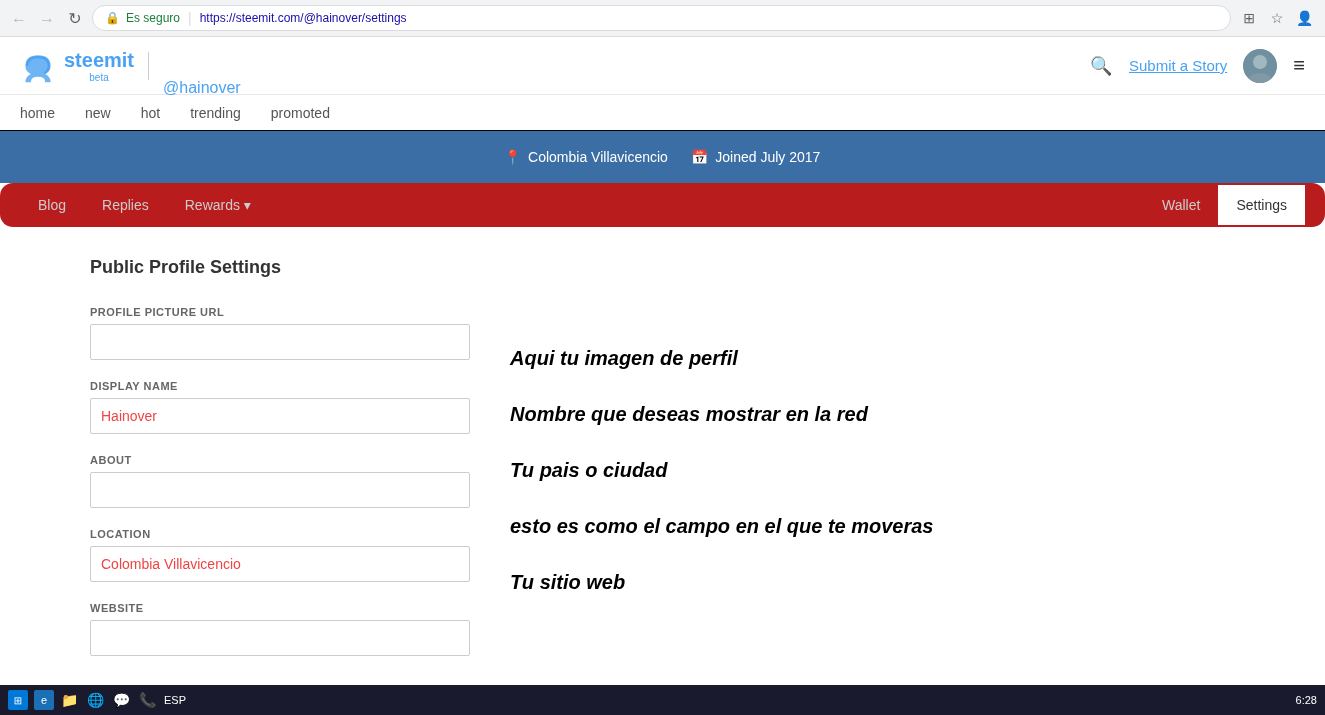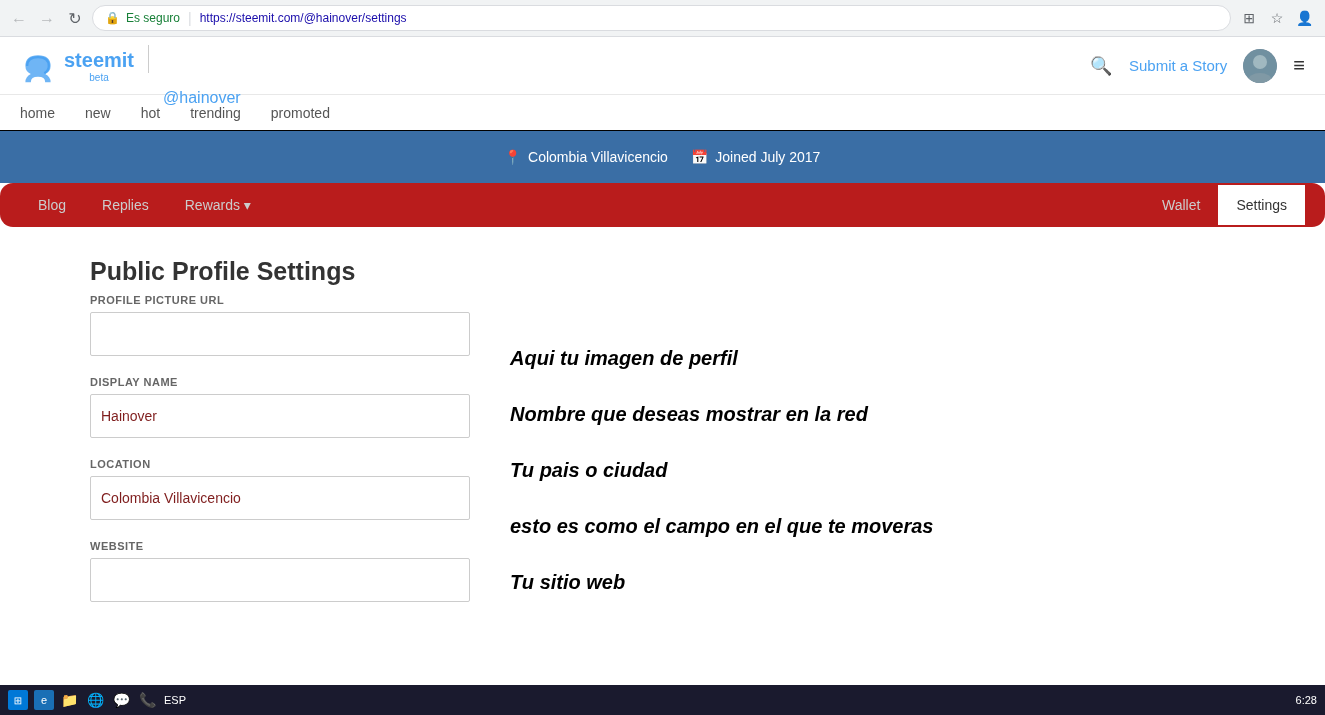--- a/index.html
+++ b/index.html
@@ -47,39 +47,40 @@
     .browser-icon-btn {
       width: 24px; height: 24px;
       border: none; background: none;
       cursor: pointer; color: #5f6368; font-size: 14px;
       display: flex; align-items: center; justify-content: center;
     }
 
     
     .app-header {
       display: flex;
+      align-items: center;
       padding: 8px 20px;
       border-bottom: 1px solid #e8e8e8;
       height: 58px;
     }
     .logo-area {
       display: flex; align-items: center; gap: 8px;
     }
     .logo-svg { width: 36px; height: 36px; }
     .logo-text-block { display: flex; flex-direction: column; }
     .logo-name { color: #4ba2f2; font-size: 20px; font-weight: bold; }
     .logo-beta { color: #4ba2f2; font-size: 10px; text-align: center; }
     .header-divider { width: 1px; height: 28px; background: #ccc; margin: 0 14px; }
     .username-link { color: #4ba2f2; font-size: 16px; font-weight: 500; text-decoration: none; margin-top: 44px; }
     .header-right {
       margin-left: auto;
       display: flex; align-items: center; gap: 16px;
     }
     .search-icon { color: #555; font-size: 18px; cursor: pointer; }
-    .submit-story-link { color: #4ba2f2; font-size: 15px; font-weight: 500; cursor: pointer; }
+    .submit-story-link { color: #4ba2f2; font-size: 15px; font-weight: 500; cursor: pointer; text-decoration: underline; }
     .avatar-circle {
       width: 34px; height: 34px; border-radius: 50%;
       background: #8899aa;
       overflow: hidden;
       display: flex; align-items: center; justify-content: center;
       color: #fff; font-size: 14px;
     }
     .hamburger-btn {
       background: none; border: none; cursor: pointer;
       font-size: 20px; color: #333;
@@ -139,53 +140,53 @@
       background: #fff; color: #333;
     }
     .subnav-item.wallet { color: #ccc; }
 
     
     .main-content {
       padding: 30px 90px;
       background: #fff;
     }
     .page-title {
-      font-size: 25px;
+      font-size: 18px;
       font-weight: 600;
       color: #333;
-      margin-bottom: 8px;
+      margin-bottom: 28px;
     }
     .form-section {
       display: flex;
-      align-items: center;
+      align-items: flex-start;
       gap: 40px;
     }
     .form-fields {
       width: 380px;
       flex-shrink: 0;
     }
     .form-field {
       margin-bottom: 20px;
     }
     .field-label {
       font-size: 11px;
       font-weight: 700;
       color: #666;
       letter-spacing: 0.5px;
       text-transform: uppercase;
       margin-bottom: 6px;
     }
     .field-input {
       width: 100%;
-      height: 44px;
+      height: 36px;
       border: 1px solid #ccc;
       border-radius: 2px;
       padding: 0 10px;
       font-size: 14px;
-      color: #7f1d1d;
+      color: #ef4444;
       outline: none;
     }
     .annotations-col {
       display: flex;
       flex-direction: column;
       gap: 0;
       padding-top: 0;
     }
     .annotation {
       font-size: 20px;
@@ -318,20 +319,24 @@
       <div class="form-field">
         <div class="field-label">PROFILE PICTURE URL</div>
         <input class="field-input" type="text" value="" style="">
       </div>
 
       <div class="form-field">
         <div class="field-label">DISPLAY NAME</div>
         <input class="field-input" type="text" value="Hainover" style="">
       </div>
 
+      <div class="form-field">
+        <div class="field-label">ABOUT</div>
+        <input class="field-input" type="text" value="" style="">
+      </div>
 
       <div class="form-field">
         <div class="field-label">LOCATION</div>
         <input class="field-input" type="text" value="Colombia Villavicencio" style="">
       </div>
 
       <div class="form-field">
         <div class="field-label">WEBSITE</div>
         <input class="field-input" type="text" value="" style="">
       </div>

